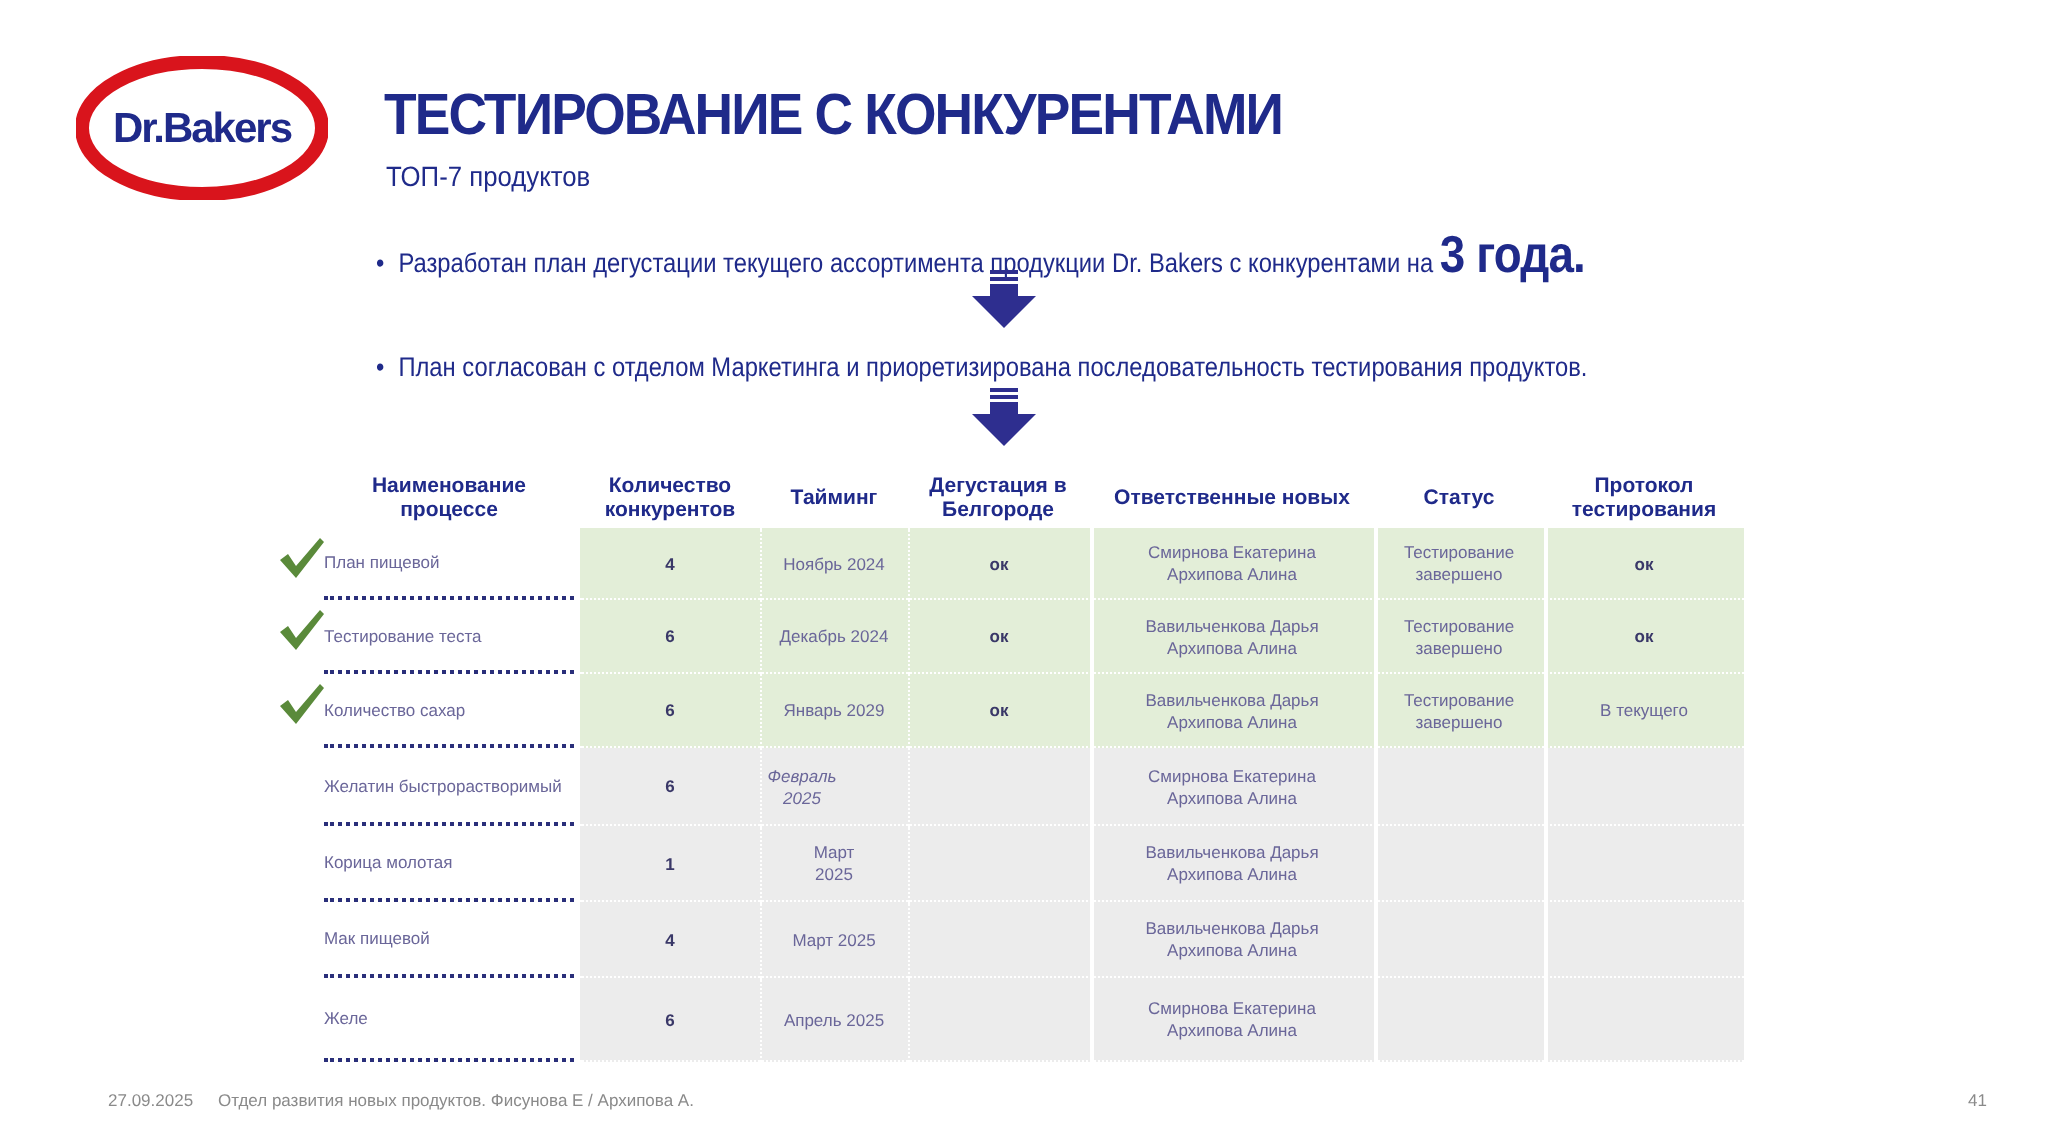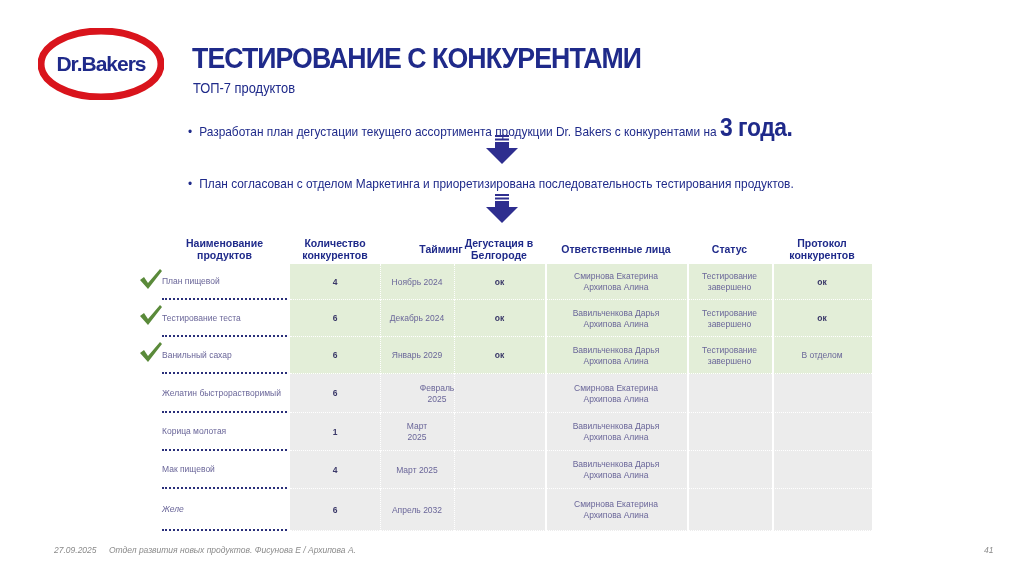--- a/index.html
+++ b/index.html
@@ -34,21 +34,21 @@
   .hdr { position:absolute; top:237px; font-size:10.5px; font-weight:bold; color:#1f2a8a; text-align:center; line-height:12px; }
   .cell { position:absolute; font-size:8.5px; color:#6a6699; text-align:center; display:flex; align-items:center; justify-content:center; line-height:11px; box-sizing:border-box; }
   .cell.bold { font-weight:bold; color:#3a3868; font-size:8.5px; }
   .green { background:#e3eed8; }
   .grey { background:#ececec; }
   .vsep { position:absolute; width:0; border-left:1px dotted #ffffff; }
   .hsep { position:absolute; height:0; border-top:1px dotted #ffffff; }
   .name { position:absolute; left:162px; font-size:8.5px; color:#6a6699; white-space:nowrap; }
   .nline { position:absolute; left:162px; width:125px; height:0; border-top:2px dotted #2a2f7a; }
   .check { position:absolute; left:139px; width:24px; height:22px; }
-  .footer { position:absolute; top:545px; font-size:8.5px; color:#8a8a8a; white-space:nowrap;font-style:italic; }
+  .footer { position:absolute; top:545px; font-size:8.5px; color:#8a8a8a; white-space:nowrap; }
 </style>
 </head>
 <body>
 
 <svg class="logo" viewBox="0 0 126 72">
   <ellipse cx="63" cy="36" rx="60" ry="33" fill="none" stroke="#d9141c" stroke-width="7"></ellipse>
   <text x="63" y="43" text-anchor="middle" font-family="Liberation Sans, sans-serif" font-weight="bold" font-size="21" fill="#1f2a8a" letter-spacing="-1">Dr.Bakers</text>
 </svg>
 
 <div class="title">ТЕСТИРОВАНИЕ С КОНКУРЕНТАМИ</div>
@@ -70,27 +70,27 @@
   <span class="dot">•</span><span>План согласован с отделом Маркетинга и приоретизирована последовательность тестирования продуктов.</span>
 </div>
 
 <svg class="arrow a2" viewBox="0 0 32 30">
   <rect x="9" y="0" width="14" height="2" fill="#2e2e8f"></rect>
   <rect x="9" y="3.5" width="14" height="2" fill="#2e2e8f"></rect>
   <rect x="9" y="7" width="14" height="6" fill="#2e2e8f"></rect>
   <polygon points="0,13 32,13 16,29" fill="#2e2e8f"></polygon>
 </svg>
 
-<div class="hdr" style="left:162px;width:125px;">Наименование продуктов</div>
+<div class="hdr" style="left:162px;width:125px;">Наименование процессе</div>
 <div class="hdr" style="left:290px;width:90px;">Количество конкурентов</div>
-<div class="hdr" style="left:404px;width:74px;top:243px;">Тайминг</div>
+<div class="hdr" style="left:380px;width:74px;top:243px;">Тайминг</div>
 <div class="hdr" style="left:454px;width:90px;">Дегустация в Белгороде</div>
-<div class="hdr" style="left:545px;width:142px;top:243px;">Ответственные лица</div>
+<div class="hdr" style="left:545px;width:142px;top:243px;">Ответственные новых</div>
 <div class="hdr" style="left:687px;width:85px;top:243px;">Статус</div>
-<div class="hdr" style="left:772px;width:100px;">Протокол конкурентов</div>
+<div class="hdr" style="left:772px;width:100px;">Протокол тестирования</div>
 
 <div id="tbl">
     <div>
       <div class="cell green" style="left: 290px; top: 264px; width: 582px; height: 36px;"></div>
       <svg class="check" viewBox="0 0 24 22" style="top: 268px;">
         <path d="M1 12 L5 9 L9 15 L21 1 L23 3 L9 21 Z" fill="#5a8a3a"></path>
       </svg>
       <div class="name" style="top: 276px;">План пищевой</div>
       <div class="nline" style="top: 298px;"></div>
       <div class="cell bold" style="left: 290px; top: 264px; width: 90px; height: 36px; white-space: pre-line;">4</div>
@@ -128,43 +128,43 @@
       <div class="vsep" style="left: 545px; top: 300px; height: 37px; border-left: 2px solid rgb(255, 255, 255);"></div>
       <div class="vsep" style="left: 687px; top: 300px; height: 37px; border-left: 2px solid rgb(255, 255, 255);"></div>
       <div class="vsep" style="left: 772px; top: 300px; height: 37px; border-left: 2px solid rgb(255, 255, 255);"></div>
       <div class="hsep" style="left: 290px; top: 336px; width: 582px;"></div>
     </div>
     <div>
       <div class="cell green" style="left: 290px; top: 337px; width: 582px; height: 37px;"></div>
       <svg class="check" viewBox="0 0 24 22" style="top: 341px;">
         <path d="M1 12 L5 9 L9 15 L21 1 L23 3 L9 21 Z" fill="#5a8a3a"></path>
       </svg>
-      <div class="name" style="top: 349.5px;">Ванильный сахар</div>
+      <div class="name" style="top: 349.5px;">Количество сахар</div>
       <div class="nline" style="top: 372px;"></div>
       <div class="cell bold" style="left: 290px; top: 337px; width: 90px; height: 37px; white-space: pre-line;">6</div>
       <div class="cell" style="left: 380px; top: 337px; width: 74px; height: 37px; white-space: pre-line;">Январь 2029</div>
       <div class="cell bold" style="left: 454px; top: 337px; width: 91px; height: 37px; white-space: pre-line;">ок</div>
       <div class="cell" style="left: 545px; top: 337px; width: 142px; height: 37px; white-space: pre-line;">Вавильченкова Дарья
 Архипова Алина</div>
       <div class="cell" style="left: 687px; top: 337px; width: 85px; height: 37px; white-space: pre-line;">Тестирование
 завершено</div>
-      <div class="cell" style="left: 772px; top: 337px; width: 100px; height: 37px; white-space: pre-line;">В отделом</div>
+      <div class="cell" style="left: 772px; top: 337px; width: 100px; height: 37px; white-space: pre-line;">В текущего</div>
       <div class="vsep" style="left: 380px; top: 337px; height: 37px;"></div>
       <div class="vsep" style="left: 454px; top: 337px; height: 37px;"></div>
       <div class="vsep" style="left: 545px; top: 337px; height: 37px; border-left: 2px solid rgb(255, 255, 255);"></div>
       <div class="vsep" style="left: 687px; top: 337px; height: 37px; border-left: 2px solid rgb(255, 255, 255);"></div>
       <div class="vsep" style="left: 772px; top: 337px; height: 37px; border-left: 2px solid rgb(255, 255, 255);"></div>
       <div class="hsep" style="left: 290px; top: 373px; width: 582px;"></div>
     </div>
     <div>
       <div class="cell grey" style="left: 290px; top: 374px; width: 582px; height: 39px;"></div>
       <div class="name" style="top: 387.5px;">Желатин быстрорастворимый</div>
       <div class="nline" style="top: 411px;"></div>
       <div class="cell bold" style="left: 290px; top: 374px; width: 90px; height: 39px; white-space: pre-line;">6</div>
-      <div class="cell" style="left: 400px; top: 374px; width: 74px; height: 39px; white-space: pre-line;">Февраль
+      <div class="cell" style="left: 364px; top: 374px; width: 74px; height: 39px; white-space: pre-line; font-style: italic;">Февраль
 2025</div>
       <div class="cell bold" style="left: 454px; top: 374px; width: 91px; height: 39px; white-space: pre-line;"></div>
       <div class="cell" style="left: 545px; top: 374px; width: 142px; height: 39px; white-space: pre-line;">Смирнова Екатерина
 Архипова Алина</div>
       <div class="cell" style="left: 687px; top: 374px; width: 85px; height: 39px; white-space: pre-line;"></div>
       <div class="cell" style="left: 772px; top: 374px; width: 100px; height: 39px; white-space: pre-line;"></div>
       <div class="vsep" style="left: 380px; top: 374px; height: 39px;"></div>
       <div class="vsep" style="left: 454px; top: 374px; height: 39px;"></div>
       <div class="vsep" style="left: 545px; top: 374px; height: 39px; border-left: 2px solid rgb(255, 255, 255);"></div>
       <div class="vsep" style="left: 687px; top: 374px; height: 39px; border-left: 2px solid rgb(255, 255, 255);"></div>
@@ -203,24 +203,24 @@
       <div class="cell" style="left: 772px; top: 451px; width: 100px; height: 38px; white-space: pre-line;"></div>
       <div class="vsep" style="left: 380px; top: 451px; height: 38px;"></div>
       <div class="vsep" style="left: 454px; top: 451px; height: 38px;"></div>
       <div class="vsep" style="left: 545px; top: 451px; height: 38px; border-left: 2px solid rgb(255, 255, 255);"></div>
       <div class="vsep" style="left: 687px; top: 451px; height: 38px; border-left: 2px solid rgb(255, 255, 255);"></div>
       <div class="vsep" style="left: 772px; top: 451px; height: 38px; border-left: 2px solid rgb(255, 255, 255);"></div>
       <div class="hsep" style="left: 290px; top: 488px; width: 582px;"></div>
     </div>
     <div>
       <div class="cell grey" style="left: 290px; top: 489px; width: 582px; height: 42px;"></div>
-      <div class="name" style="top: 504px; font-style: italic;">Желе</div>
+      <div class="name" style="top: 504px;">Желе</div>
       <div class="nline" style="top: 529px;"></div>
       <div class="cell bold" style="left: 290px; top: 489px; width: 90px; height: 42px; white-space: pre-line;">6</div>
-      <div class="cell" style="left: 380px; top: 489px; width: 74px; height: 42px; white-space: pre-line;">Апрель 2032</div>
+      <div class="cell" style="left: 380px; top: 489px; width: 74px; height: 42px; white-space: pre-line;">Апрель 2025</div>
       <div class="cell bold" style="left: 454px; top: 489px; width: 91px; height: 42px; white-space: pre-line;"></div>
       <div class="cell" style="left: 545px; top: 489px; width: 142px; height: 42px; white-space: pre-line;">Смирнова Екатерина
 Архипова Алина</div>
       <div class="cell" style="left: 687px; top: 489px; width: 85px; height: 42px; white-space: pre-line;"></div>
       <div class="cell" style="left: 772px; top: 489px; width: 100px; height: 42px; white-space: pre-line;"></div>
       <div class="vsep" style="left: 380px; top: 489px; height: 42px;"></div>
       <div class="vsep" style="left: 454px; top: 489px; height: 42px;"></div>
       <div class="vsep" style="left: 545px; top: 489px; height: 42px; border-left: 2px solid rgb(255, 255, 255);"></div>
       <div class="vsep" style="left: 687px; top: 489px; height: 42px; border-left: 2px solid rgb(255, 255, 255);"></div>
       <div class="vsep" style="left: 772px; top: 489px; height: 42px; border-left: 2px solid rgb(255, 255, 255);"></div>

